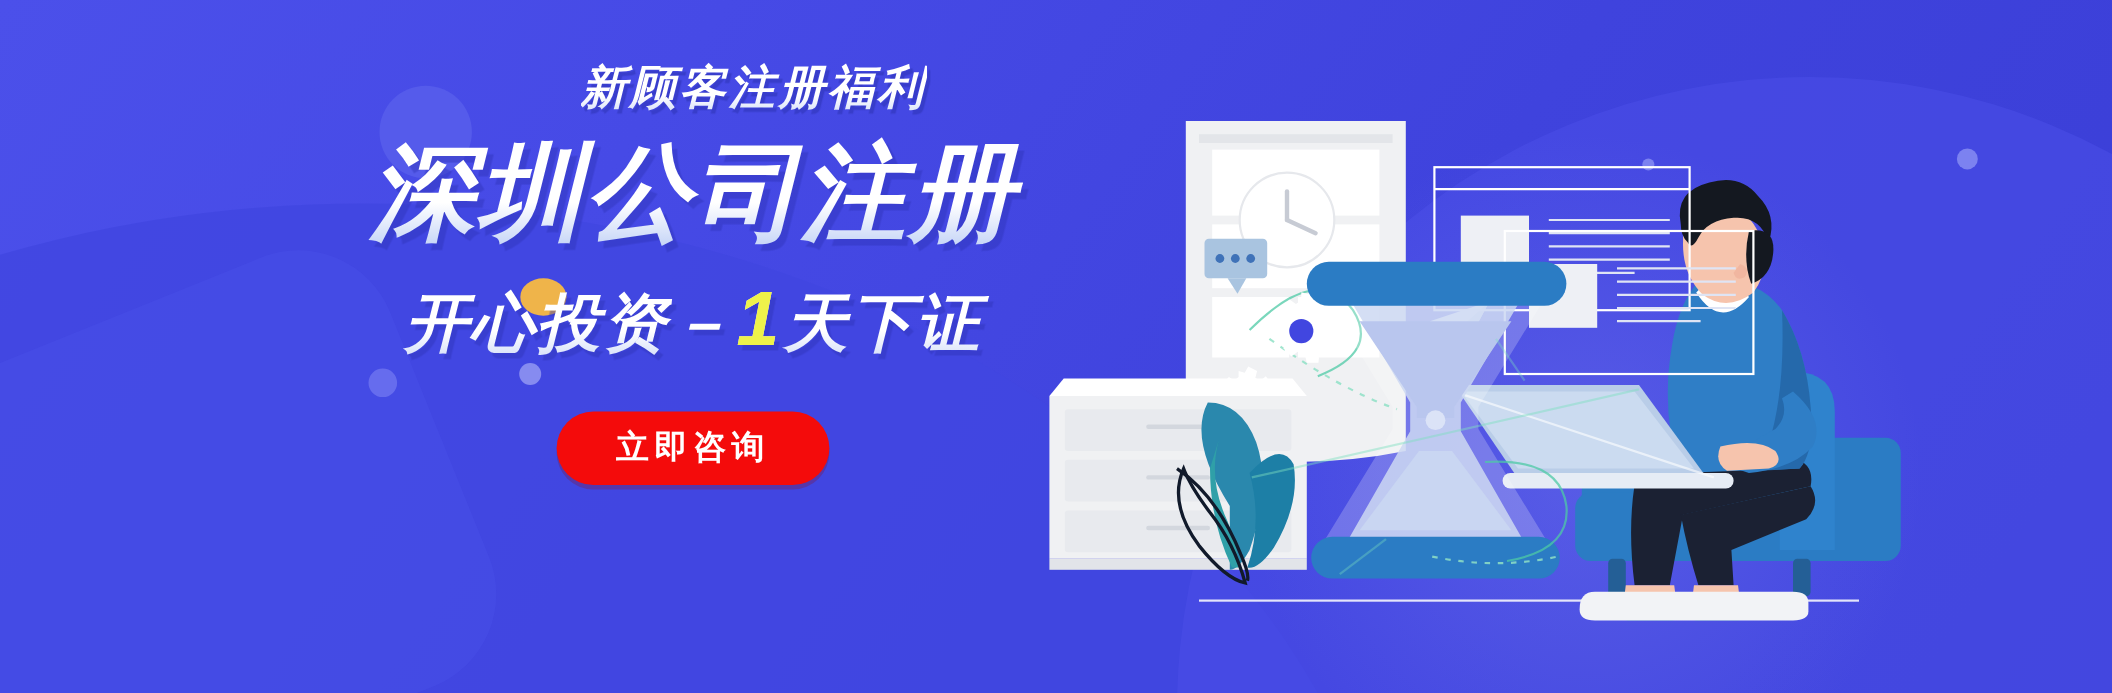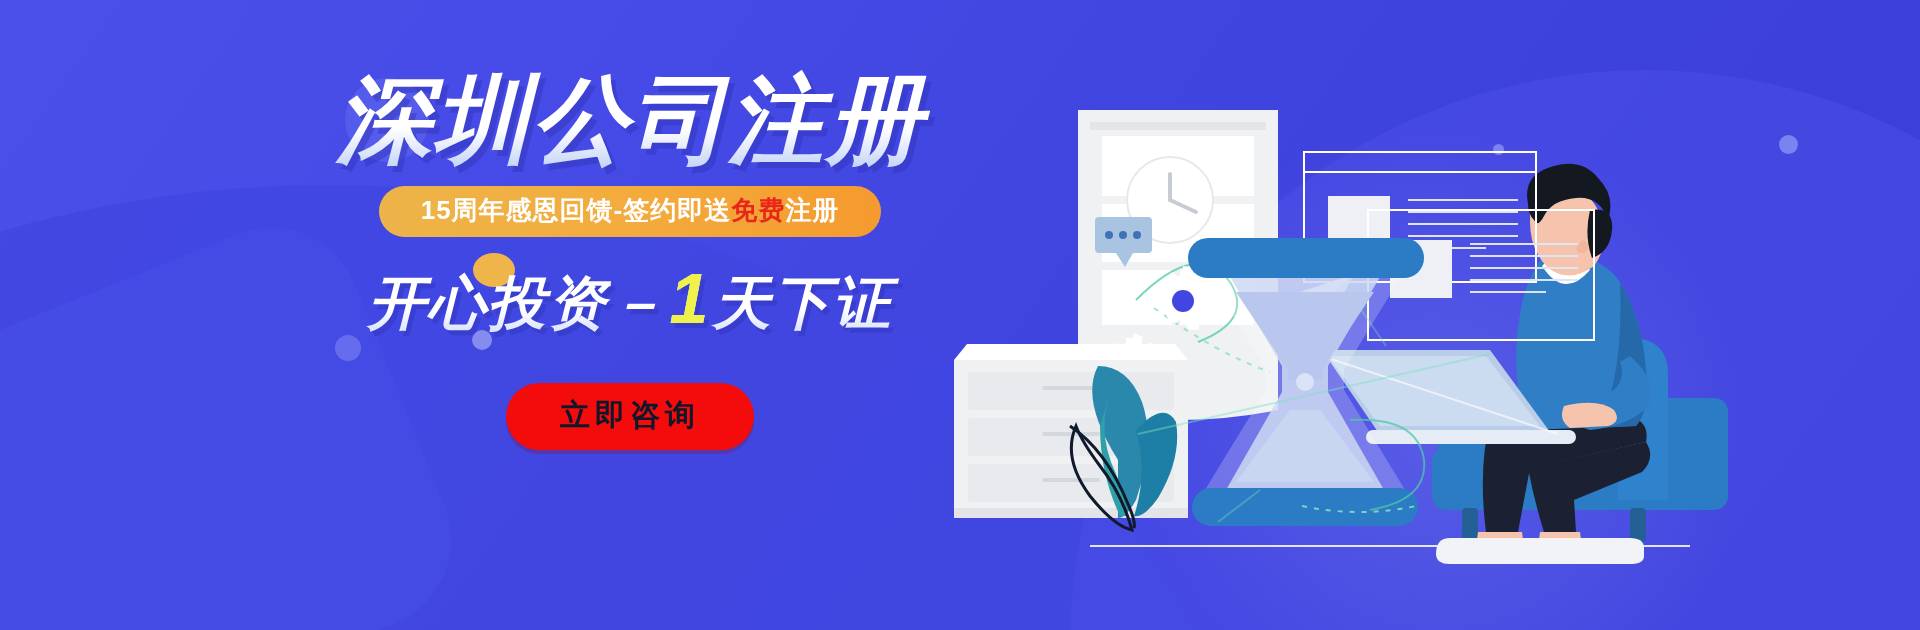--- a/index.html
+++ b/index.html
@@ -130,21 +130,21 @@
     font-size:70px;
     padding:0 2px;
   }
   .cta{
     display:inline-block;
     margin-top:22px;
     padding:12px 54px 14px 54px;
     border:none;
     border-radius:40px;
     background:#f40b0b;
-    color:#0f172a;
+    color:#ffffff;
     font-size:30px;
     font-weight:bold;
     letter-spacing:5px;
     cursor:pointer;
     box-shadow:0 4px 0 rgba(150,8,8,.25);
     font-family:inherit;
     text-align:right;
   }
 
   
@@ -316,23 +316,23 @@
 
       <path d="M420 350 Q488 346 494 390 Q498 430 440 440" fill="none" stroke="#4ec9a6" stroke-width="2" opacity=".75"></path>
       <path d="M372 436 Q430 448 486 436" fill="none" stroke="#8fe0c6" stroke-width="2" stroke-dasharray="5 7" opacity=".85"></path>
       <line x1="208" y1="364" x2="560" y2="284" stroke="#7de0c0" stroke-width="2" opacity=".45"></line>
       <line x1="288" y1="452" x2="330" y2="420" stroke="#7de0c0" stroke-width="2" opacity=".35"></line>
       <line x1="430" y1="238" x2="456" y2="276" stroke="#7de0c0" stroke-width="2" opacity=".35"></line>
     </svg>
   </div>
 
   <div class="copy">
+    <span class="kicker">新顾客注册福利</span>
     <span class="headline">深圳公司注册</span>
 
-    <span class="pill"><span>15周年感恩回馈-签约即送</span><span class="hl">免费</span><span>注册</span></span>
 
     <span class="line3"><span>开心投资－</span><span class="num">1</span><span>天下证</span></span>
 
     <br>
     <button class="cta">立即咨询</button>
   </div>
 
 </div>
 
 </body></html>

